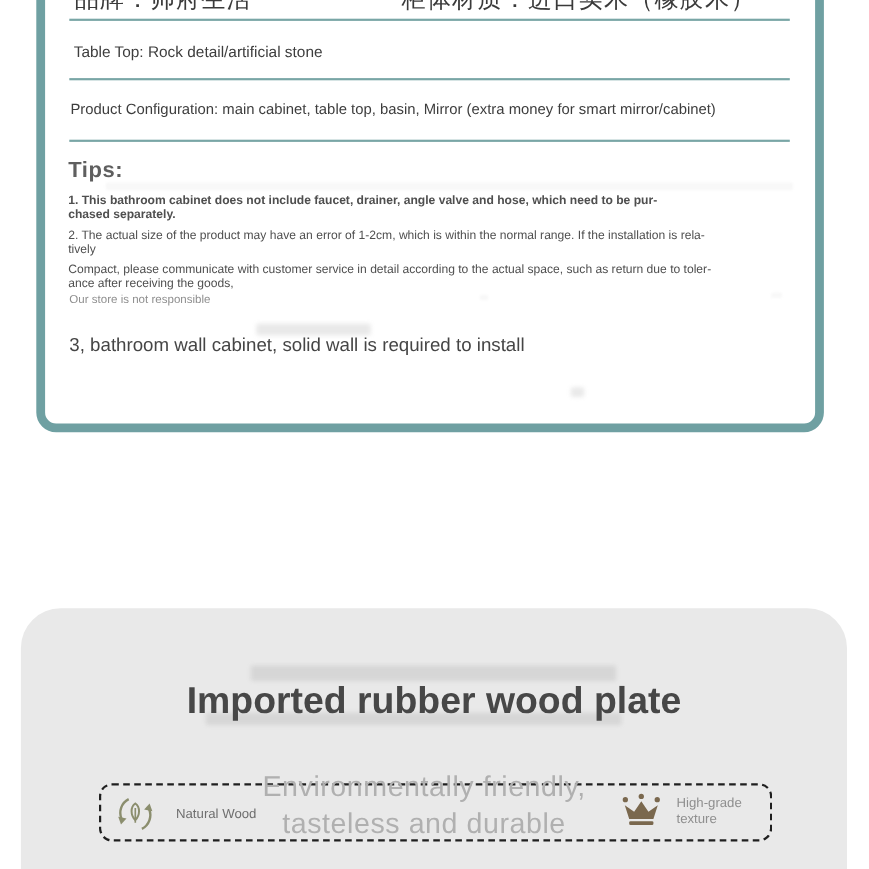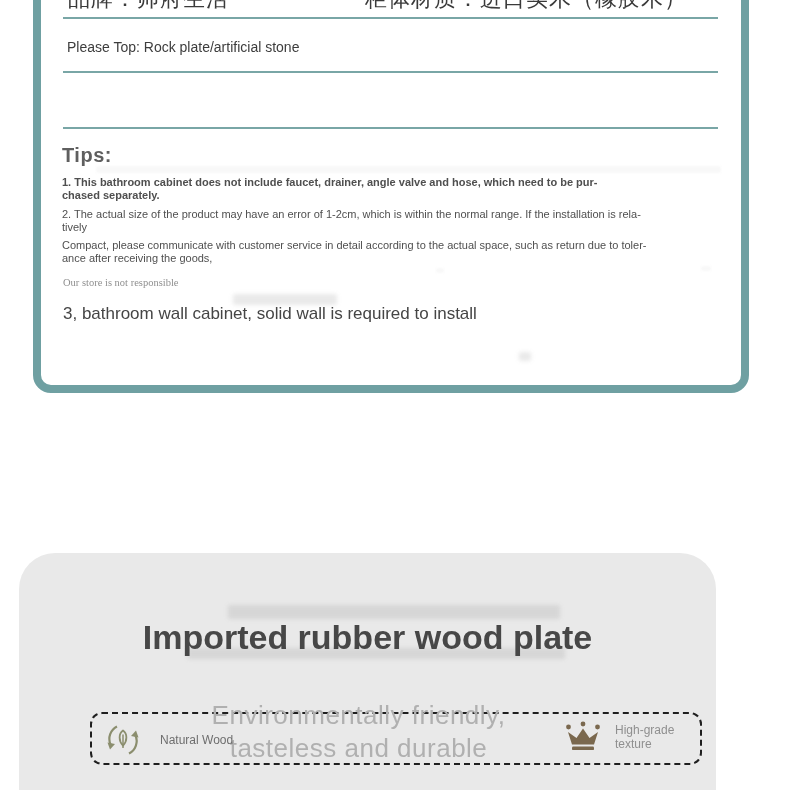--- a/index.html
+++ b/index.html
@@ -29,21 +29,21 @@
   .multiline { white-space:pre-line; }
   .tip-note { font-size:10.5px; color:var(--muted-text,#8f8f8f); }
   .tip-big { font-size:17px; line-height:15px; color:#454545; }
 
   
   .ghost { position:absolute; background:rgba(120,120,120,0.16); filter:blur(2px); border-radius:2px; }
   .ghost.soft { background:rgba(150,150,150,0.07); filter:blur(1px); }
 
   
   .wood-section {
-    position:absolute; left:19px; top:553px; width:697px; height:237px;
+    position:absolute; left:19px; top:553px; width:751px; height:237px;
     background:var(--section-bg,#e9e9e9); border-radius:36px 36px 0 0;
   }
   .wood-heading {
     position:absolute; left:0; right:0; top:64px; text-align:center;
     font-size:34px; line-height:40px; color:var(--heading-text,#474747);
   }
   .feature-strip {
     position:absolute; left:71px; top:159px; width:612px; height:53px;
     box-sizing:border-box; border:2px dashed #1f1f1f; border-radius:12px; z-index:1;
   }
@@ -68,44 +68,45 @@
 
 <div class="page">
 
   <section class="spec-card">
 
     <div class="abs brand-text" style="left:27px; top:10px;">品牌：帅府生活</div>
     <div class="abs brand-text" style="left:324px; top:10px;">柜体材质：进口实木（橡胶木）</div>
 
     <div class="rule" style="top:39px;"></div>
 
-    <div class="abs spec-row" style="left:26px; top:61px;">Please Top: Rock plate/artificial stone</div>
+    <div class="abs spec-row" style="left:26px; top:61px;">Table Top: Rock detail/artificial stone</div>
 
     <div class="rule" style="top:93px;"></div>
 
+    <div class="abs spec-row" style="left:23px; top:114px; font-size:13.5px;">Product Configuration: main cabinet, table top, basin, Mirror (extra money for smart mirror/cabinet)</div>
 
     <div class="rule" style="top:149px;"></div>
 
     <div class="ghost soft" style="left:55px; top:188px; width:625px; height:7px;"></div>
 
     <div class="abs tips-heading" style="left:21px; top:166px;font-weight:bold;">Tips:</div>
 
     <div class="abs tip multiline" style="left:21px; top:198px;font-weight:bold;">1. This bathroom cabinet does not include faucet, drainer, angle valve and hose, which need to be pur-
 chased separately.</div>
 
     <div class="abs tip multiline" style="left:21px; top:230px;">2. The actual size of the product may have an error of 1-2cm, which is within the normal range. If the installation is rela-
 tively</div>
 
     <div class="abs tip multiline" style="left:21px; top:261px;">Compact, please communicate with customer service in detail according to the actual space, such as return due to toler-
 ance after receiving the goods,</div>
 
     <div class="ghost soft" style="left:395px; top:290px; width:8px; height:5px;"></div>
     <div class="ghost soft" style="left:660px; top:288px; width:10px; height:5px;"></div>
 
-    <div class="abs tip-note" style="left:22px; top:299px;font-family:Liberation Serif, serif;">Our store is not responsible</div>
+    <div class="abs tip-note" style="left:22px; top:288px;">Our store is not responsible</div>
 
     <div class="ghost" style="left:192px; top:316px; width:104px; height:11px;"></div>
 
     <div class="abs tip-big" style="left:22px; top:328px;">3, bathroom wall cabinet, solid wall is required to install</div>
 
 
     <div class="ghost" style="left:478px; top:374px; width:12px; height:9px;"></div>
   </section>
 
   <section class="wood-section">

